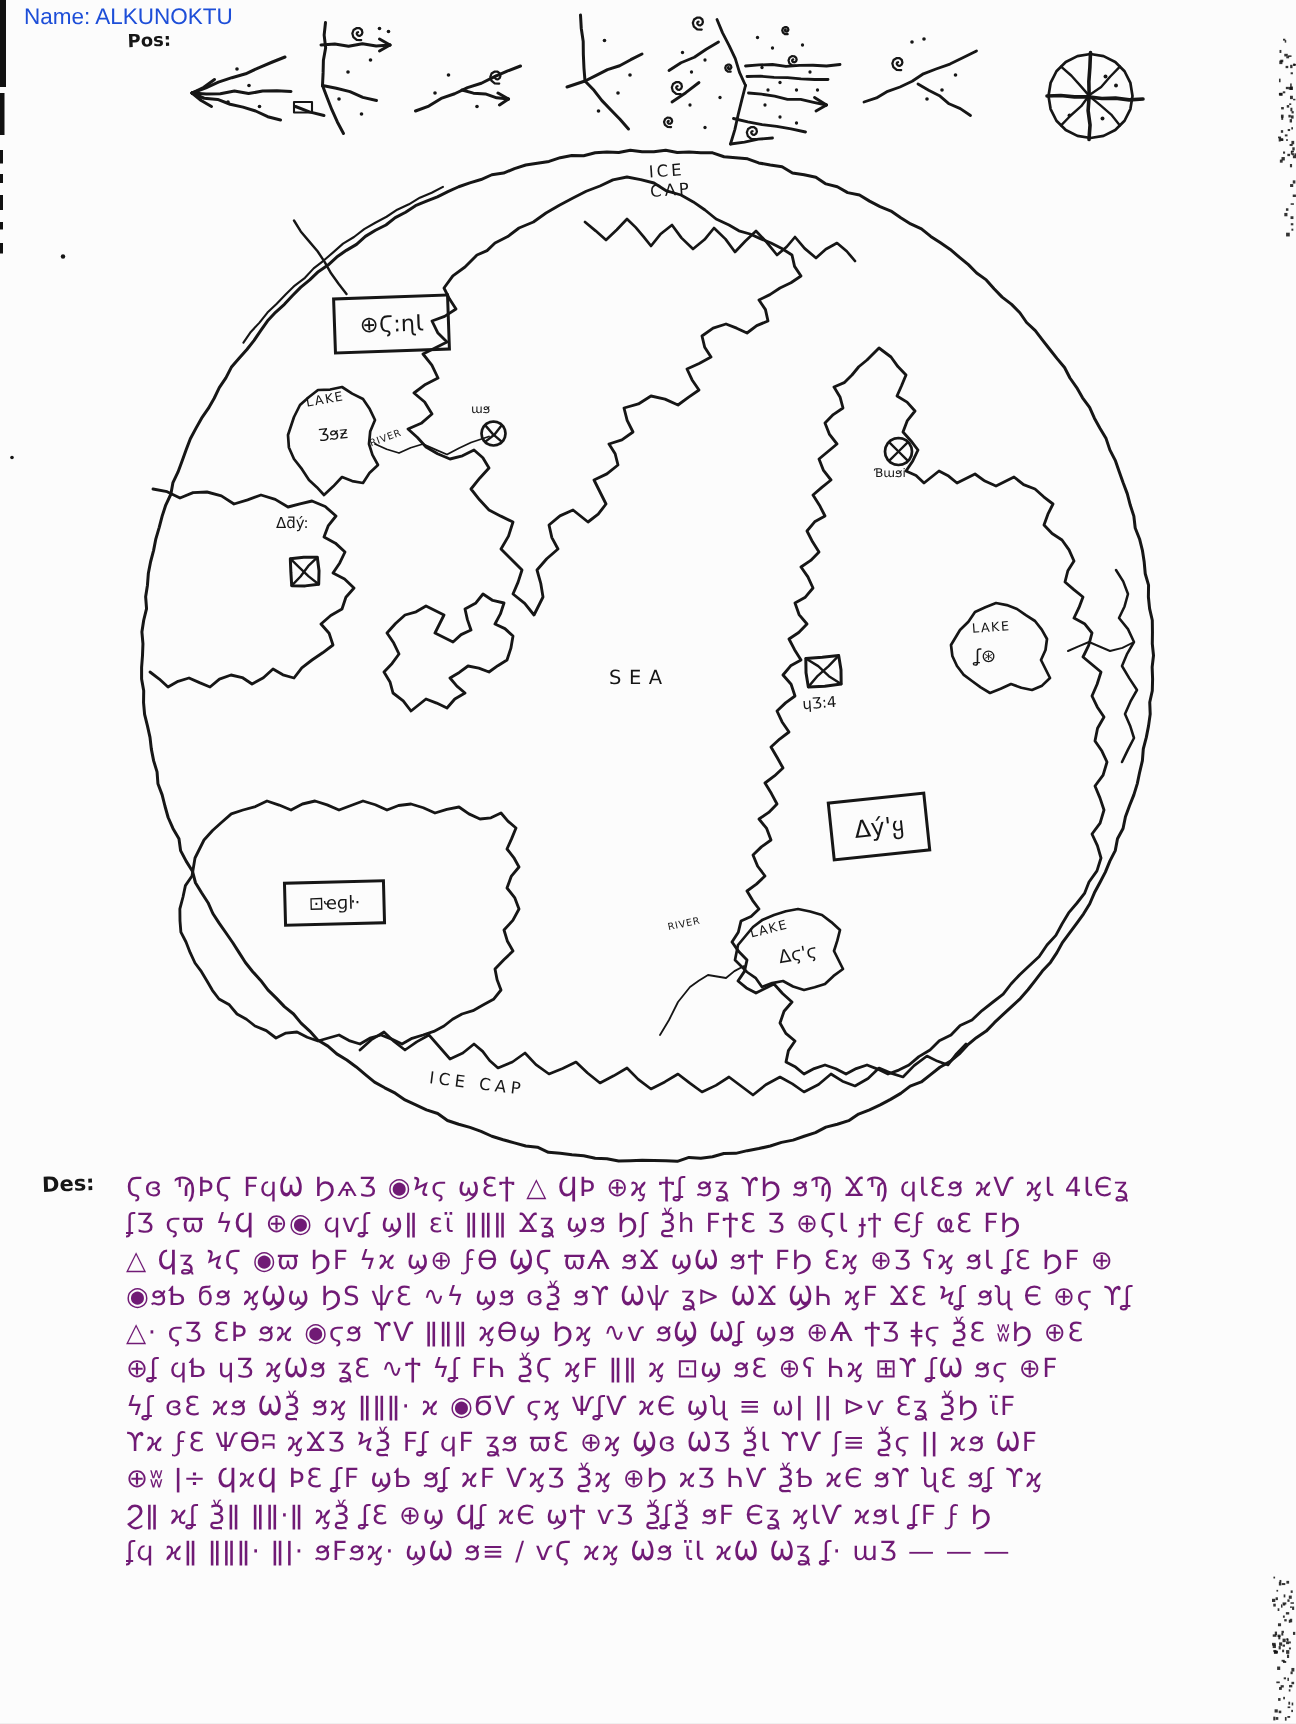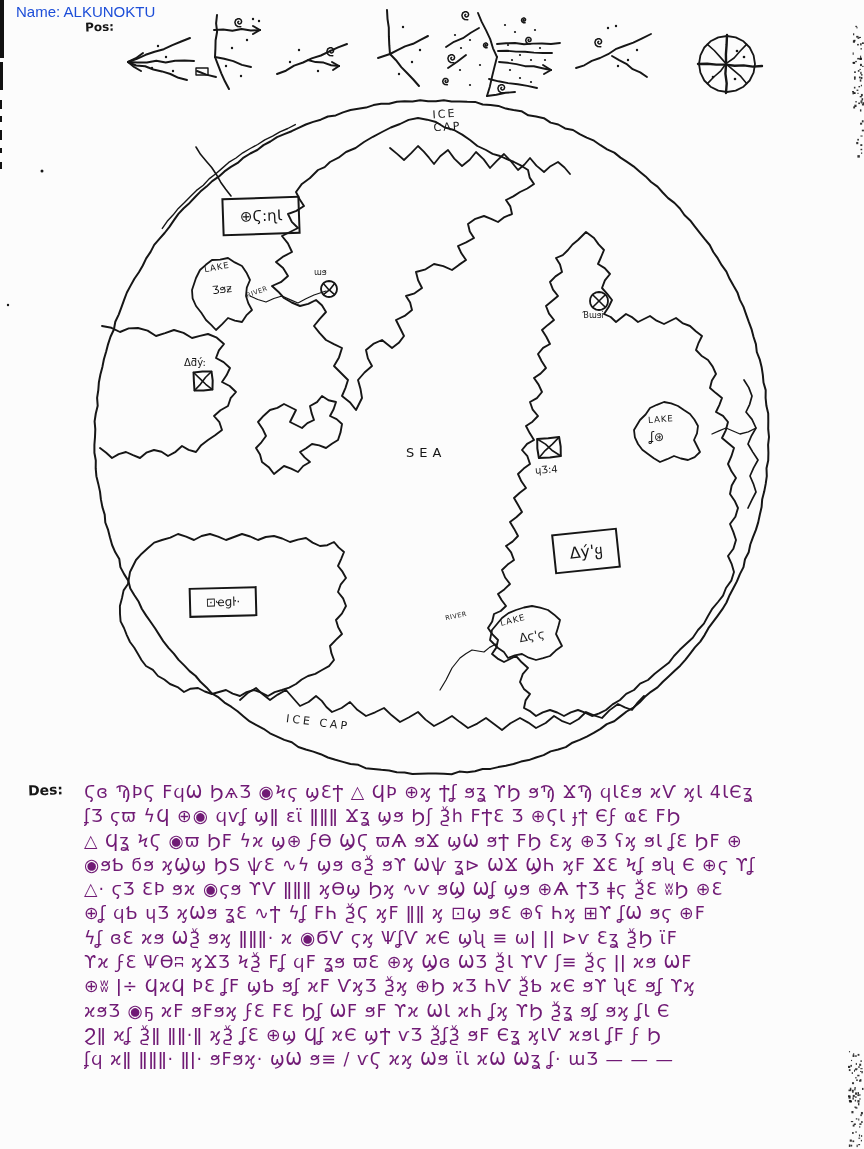--- a/index.html
+++ b/index.html
@@ -350,35 +350,34 @@
   </div>
 
   <div class="txt hand lakename" style="left:204px;top:262px;transform:rotate(-10deg);">LAKE</div>
   <div class="txt hand lakeglyph" style="left:212px;top:283px;transform:rotate(-6deg);">Ʒϧƶ</div>
   <div class="txt hand lakename" style="left:648px;top:414px;transform:rotate(-4deg);">LAKE</div>
   <div class="txt hand lakeglyph" style="left:650px;top:430px;font-size:12px;">ʆ⊛</div>
   <div class="txt hand lakename" style="left:500px;top:615px;transform:rotate(-14deg);">LAKE</div>
   <div class="txt hand lakeglyph" style="left:519px;top:629px;font-size:12px;transform:rotate(-10deg);">Δϛ'ϛ</div>
 
   <div class="txt hand mlabel" style="left:314px;top:252px;font-size:8px;margin-top:16px;">ɯϧ</div>
-  <div class="txt hand mlabel" style="left:184px;top:357px;font-size:10px;">Δƌý:</div>
+  <div class="txt hand mlabel" style="left:184px;top:344px;font-size:10px;">Δƌý:</div>
   <div class="txt hand mlabel" style="left:583px;top:311px;font-size:8px;">Ɓɯϧi</div>
   <div class="txt hand mlabel" style="left:535px;top:464px;font-size:10px;transform:rotate(-4deg);">ɥƷ:4</div>
 
   <div class="txt hand riv" style="left:246px;top:288px;transform:rotate(-20deg);">RIVER</div>
   <div class="txt hand riv" style="left:445px;top:612px;transform:rotate(-12deg);">RIVER</div>
 
   <div class="txt hand des-label">Des:</div>
   <div class="abs script">
     <div>Ϛɞ ϠϷϚ ϜϥѠ ϦѧƷ ◉Ϟϛ ϣԐϮ △ ϤϷ ⊕ϗ Ϯʆ ϧʓ ϒϦ ϧϠ ϪϠ ϥƖԐϧ ϰѴ ϗƖ 4ƖЄʓ</div>
     <div>ʆƷ ϛϖ ϟϤ ⊕◉ ϥѵʆ ϣǁ ԑϊ ǁǁǁ Ϫʓ ϣϧ Ϧʃ Ѯһ ϜϮԐ Ʒ ⊕ϚƖ ɟϯ Єϝ ҩԐ ϜϦ</div>
     <div>△ Ϥʓ ϞϚ ◉ϖ ϦϜ ϟϰ ϣ⊕ ϝѲ ϢϚ ϖѦ ϧϪ ϣѠ ϧϮ ϜϦ Ԑϗ ⊕Ʒ ʕϗ ϧƖ ʆԐ ϦϜ ⊕</div>
     <div>◉ϧƄ ϭϧ ϗϢϣ ϦЅ ѱԐ ∿ϟ ϣϧ ɞѮ ϧϒ Ѡѱ ʓ⊳ ѠϪ ϢҺ ϗϜ ϪԐ Ϟʆ ϧʯ Є ⊕ϛ ϒʆ</div>
     <div>△· ϛƷ ԐϷ ϧϰ ◉ϛϧ ϒѴ ǁǁǁ ϗѲϣ Ϧϗ ∿ѵ ϧϢ Ѡʆ ϣϧ ⊕Ѧ ϮƷ ǂϛ ѮԐ ʬϦ ⊕Ԑ</div>
     <div>⊕ʆ ϥƄ ɥƷ ϗѠϧ ʓԐ ∿Ϯ ϟʆ ϜҺ ѮϚ ϗϜ ǁǁ ϗ ⊡ϣ ϧԐ ⊕ʕ Һϗ ⊞ϒ ʆѠ ϧϛ ⊕Ϝ</div>
     <div>ϟʆ ɞԐ ϰϧ ѠѮ ϧϗ ǁǁǁ· ϰ ◉ϬѴ ϛϗ ѰʆѴ ϰЄ ϣʯ ≡ ѡǀ ǀǀ ⊳ѵ Ԑʓ ѮϦ ϊϜ</div>
     <div>ϒϰ ϝԐ ѰѲʭ ϗϪƷ ϞѮ Ϝʆ ϥϜ ʓϧ ϖԐ ⊕ϗ Ϣɞ ѠƷ ѮƖ ϒѴ ʃ≡ Ѯϛ ǀǀ ϰϧ ѠϜ</div>
     <div>⊕ʬ ǀ÷ ϤϰϤ ϷԐ ʆϜ ϣƄ ϧʆ ϰϜ ѴϗƷ Ѯϗ ⊕Ϧ ϰƷ ҺѴ ѮƄ ϰЄ ϧϒ ʯԐ ϧʆ ϒϗ</div>
-    <div>ϰϧƷ ◉ҕ ϰϜ ϧϜϧϗ ϝԐ ϜԐ Ϧʆ ѠϜ ϧϜ ϒϰ ѠƖ ϰҺ ʆϗ ϒϦ Ѯʓ ϧʆ ϧϗ ʆƖ Є</div>
     <div>Ϩǁ ϰʆ Ѯǁ ǁǁ·ǁ ϗѮ ʆԐ ⊕ϣ Ϥʆ ϰЄ ϣϮ ѵƷ ѮʆѮ ϧϜ Єʓ ϗƖѴ ϰϧƖ ʆϜ ϝ Ϧ</div>
     <div>ʆϥ ϰǁ ǁǁǁ· ǁǀ· ϧϜϧϗ· ϣѠ ϧ≡ / ѵϚ ϰϗ Ѡϧ ϊƖ ϰѠ Ѡʓ ʆ· ɯƷ — — —</div>
   </div>
 </div>
 
 </body></html>

